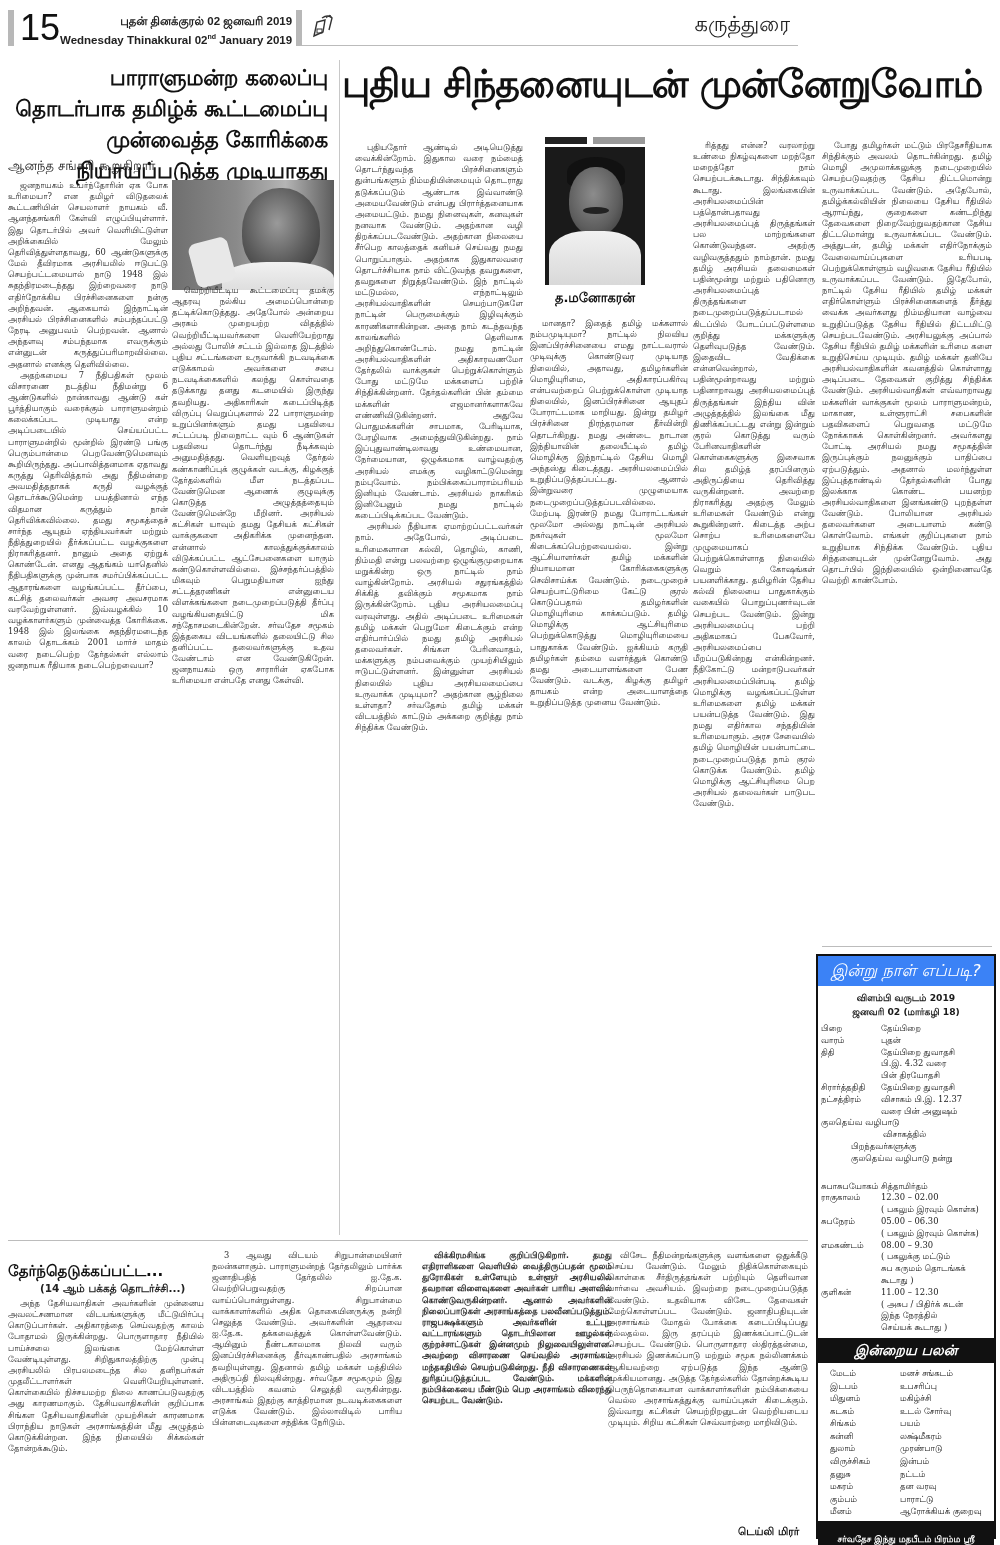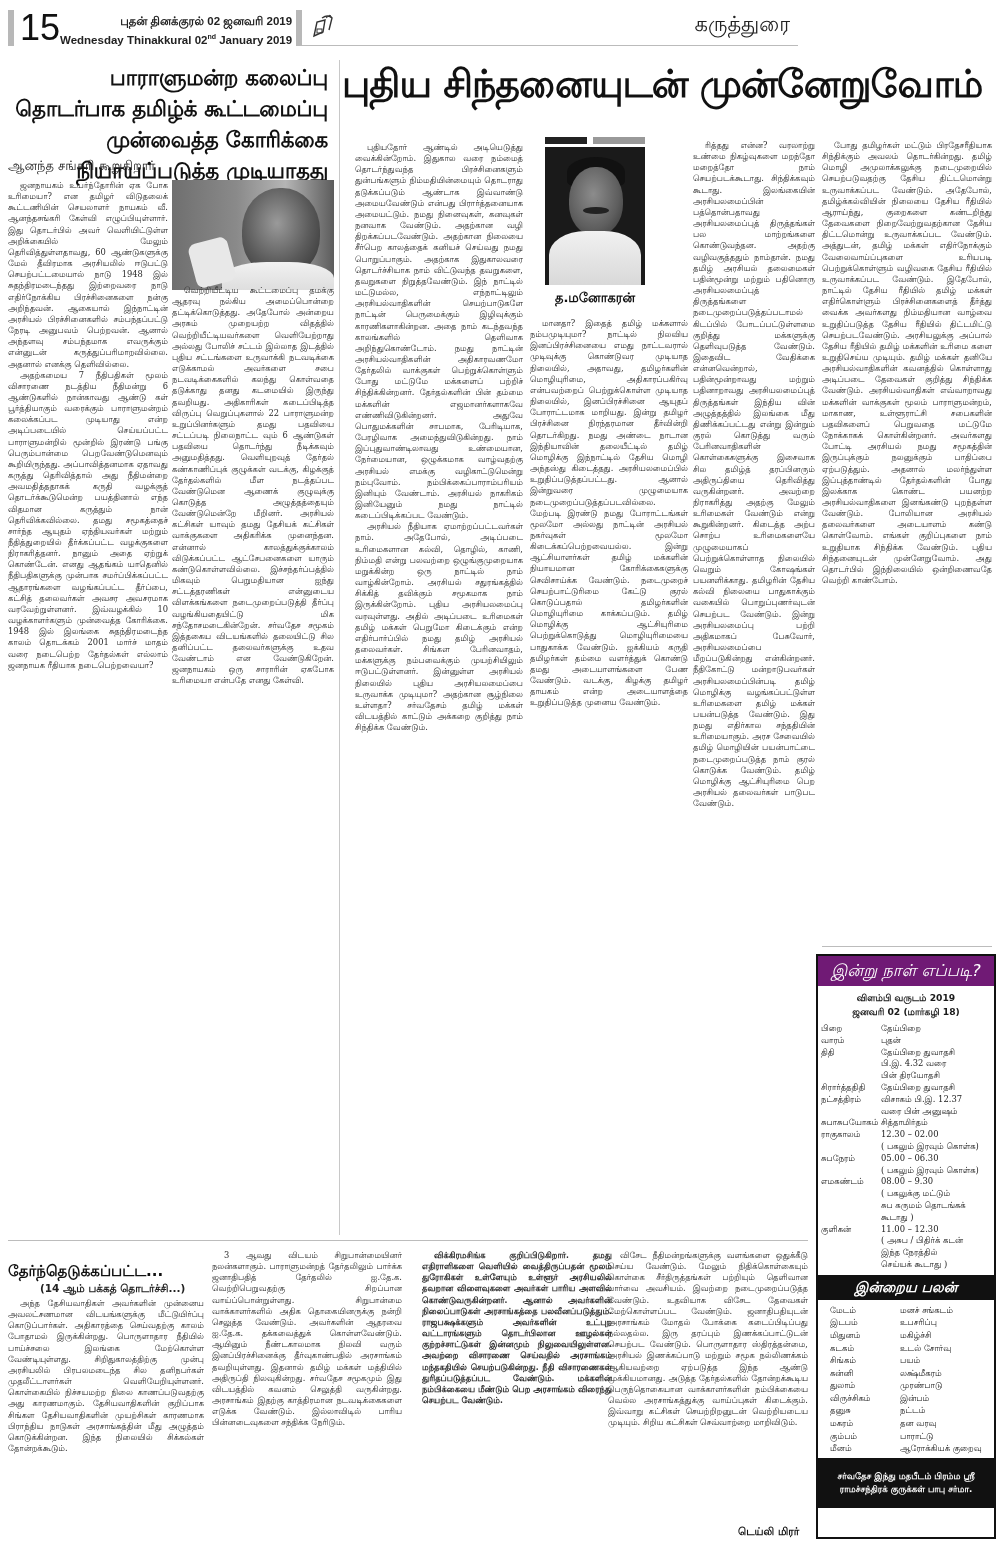--- a/index.html
+++ b/index.html
@@ -35,21 +35,21 @@
 
   .photo-caption { position: absolute; left: 545px; top: 290px; width: 100px; text-align: center; font-family: "DejaVu Sans", sans-serif; font-weight: bold; font-size: 13px; color: #111; }
   .photo-bars { position: absolute; left: 545px; top: 137px; width: 100px; height: 7px; }
   .photo-bars span { position: absolute; top: 0; height: 7px; }
 
   .sub-hl { position: absolute; left: 8px; top: 1262px; font-family: "DejaVu Sans", sans-serif; font-weight: bold; font-size: 15px; color: #111; }
   .sub-note { position: absolute; left: 40px; top: 1282px; font-family: "DejaVu Sans", sans-serif; font-weight: bold; font-size: 10.5px; color: #222; }
   .credit { position: absolute; left: 738px; top: 1525px; font-family: "DejaVu Sans", sans-serif; font-weight: bold; font-size: 10.5px; color: #111; }
 
   .panel { position: absolute; left: 816px; top: 954px; width: 180px; height: 585px; border: 2px solid #111; background: #fff; }
-  .panel-head { background: #701a75; color: #fff; text-align: center; font-family: "DejaVu Sans", sans-serif; font-style: italic; font-size: 16.5px; height: 30px; line-height: 30px; }
+  .panel-head { background: #3b82f6; color: #fff; text-align: center; font-family: "DejaVu Sans", sans-serif; font-style: italic; font-size: 16.5px; height: 30px; line-height: 30px; }
   .panel-sub { text-align: center; font-family: "DejaVu Sans", sans-serif; font-weight: bold; font-size: 9.2px; line-height: 14px; margin-top: 5px; }
   .alm { font-family: "DejaVu Serif", serif; font-size: 8.4px; line-height: 11.8px; margin-top: 4px; padding-left: 3px; }
   .alm .r { display: flex; }
   .alm .k { width: 60px; flex: none; }
   .alm .v { flex: 1; }
   .panel-head2 { background: #111; color: #fff; text-align: center; font-family: "DejaVu Sans", sans-serif; font-style: italic; font-weight: bold; font-size: 14px; height: 25px; line-height: 25px; margin-top: 4px; }
   .rasi { font-family: "DejaVu Sans", sans-serif; font-size: 8.4px; line-height: 12.6px; padding: 4px 8px 3px 12px; }
   .rasi .r { display: flex; }
   .rasi .k { width: 70px; flex: none; }
   .panel-foot { background: #111; color: #fff; text-align: center; font-family: "DejaVu Sans", sans-serif; font-weight: bold; font-size: 8.6px; line-height: 13px; padding: 12px 2px; }
@@ -178,21 +178,27 @@
       </div>
       <div class="r">
         <span class="k">நட்சத்திரம்</span>
         <span class="v">விசாகம் பி.இ. 12.37</span>
       </div>
       <div class="r">
         <span class="k"></span>
         <span class="v">வரை பின் அனுஷம்</span>
       </div>
     </div>
-  <div class="alm" id="alm2" style="margin-top:0">
+  <div class="alm" style="margin-top:0">
+    <div>குலதெய்வ வழிபாடு</div>
+    <div style="padding-left:62px">விசாகத்தில்</div>
+    <div style="padding-left:30px">பிறந்தவர்களுக்கு</div>
+    <div style="padding-left:30px">குலதெய்வ வழிபாடு நன்று</div>
+  </div>
+  <div class="alm" id="alm2" style="margin-top:16px">
       <div class="r">
         <span class="k">சுபாசுபயோகம்</span>
         <span class="v">சித்தாமிர்தம்</span>
       </div>
       <div class="r">
         <span class="k">ராகுகாலம்</span>
         <span class="v">12.30 – 02.00</span>
       </div>
       <div class="r">
         <span class="k"></span>

